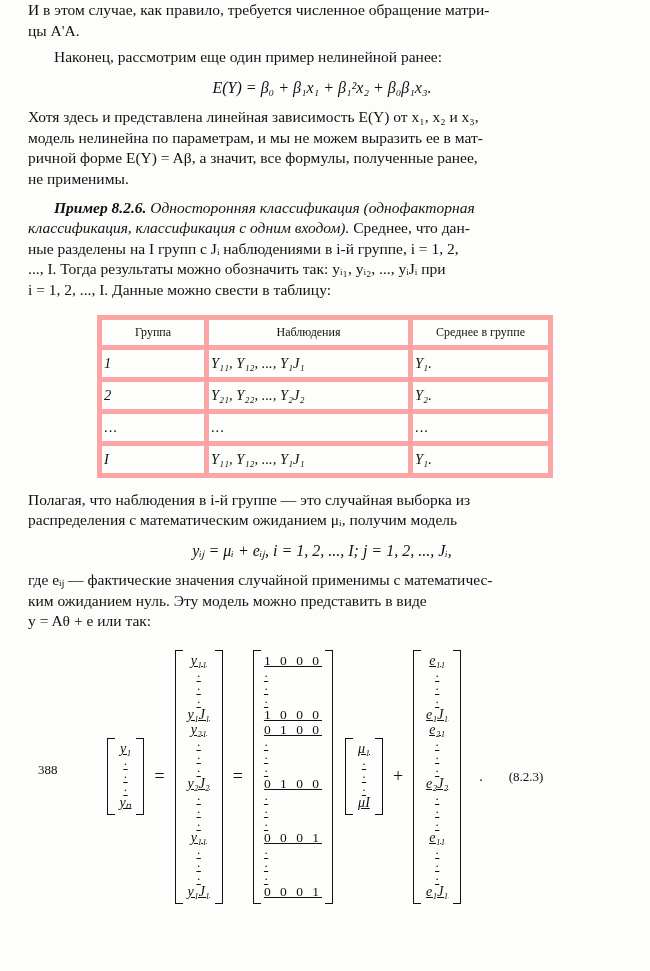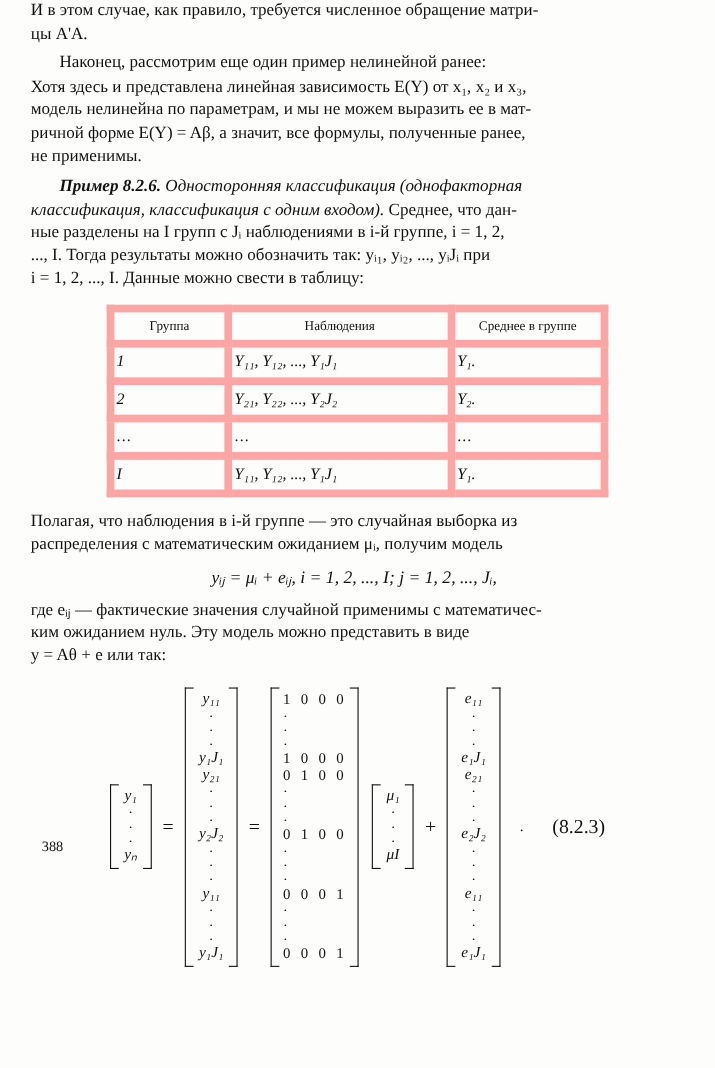--- a/index.html
+++ b/index.html
@@ -48,21 +48,21 @@
     margin: 14px 0 12px 0;
     display: flex;
     justify-content: center;
   }
   table.obs {
     border-collapse: collapse;
     width: 456px;
     font-size: 13.5px;
   }
   table.obs th, table.obs td {
-    border: 7px solid #fca5a5;
+    border: 5px solid #fca5a5;
     padding: 3px 2px;
   }
   table.obs th {
     font-weight: normal;
     font-size: 12px;
     padding: 5px 2px;
   }
   table.obs td {
     font-style: italic;
     font-size: 14.5px;
@@ -75,20 +75,21 @@
     align-items: center;
     justify-content: center;
     margin-top: 18px;
     position: relative;
   }
   .bracket {
     display: inline-flex;
     align-items: center;
     position: relative;
     padding: 0 7px;
+    text-decoration: underline;
   }
   .bracket::before,
   .bracket::after {
     content: "";
     position: absolute;
     top: 0;
     bottom: 0;
     width: 7px;
     border-top: 1.6px solid #111;
     border-bottom: 1.6px solid #111;
@@ -130,21 +131,21 @@
     font-style: normal;
     font-size: 13.5px;
     line-height: 1.0;
     padding: 4px 4px;
     letter-spacing: 3px;
   }
   .matgrid .e { height: 15px; display: block; }
   .matgrid .dot { font-size: 13px; height: 13px; letter-spacing: 0; }
   .tag {
     font-style: normal;
-    font-size: 18px;
+    font-size: 13px;
     margin-left: 26px;
   }
   .trail-dot {
     font-style: normal;
     font-size: 14px;
     margin-left: 18px;
     align-self: center;
   }
   .pagenum {
     position: absolute;
@@ -165,20 +166,23 @@
 
     <div class="para">
       <span>И в этом случае, как правило, требуется численное обращение матри-</span><br>
       <span>цы A'A.</span>
     </div>
 
     <div class="para indent" style="margin-top:6px;">
       <span>Наконец, рассмотрим еще один пример нелинейной ранее:</span>
     </div>
 
+    <div class="centered-formula">
+      <span>E(Y) = β₀ + β₁x₁ + β₁²x₂ + β₀β₁x₃.</span>
+    </div>
 
     <div class="para">
       <span>Хотя здесь и представлена линейная зависимость E(Y) от x₁, x₂ и x₃,</span><br>
       <span>модель нелинейна по параметрам, и мы не можем выразить ее в мат-</span><br>
       <span>ричной форме E(Y) = Aβ, а значит, все формулы, полученные ранее,</span><br>
       <span>не применимы.</span>
     </div>
 
     <div class="para indent" style="margin-top:8px;">
       <span class="bi ex-head">Пример 8.2.6.</span>

